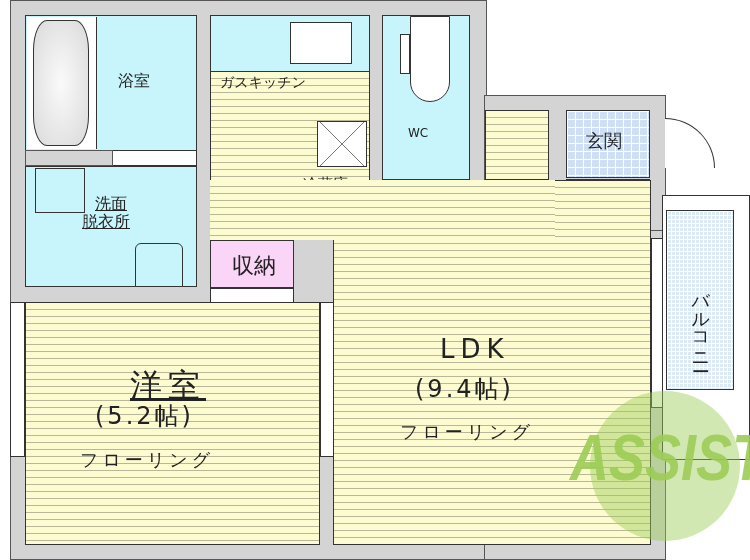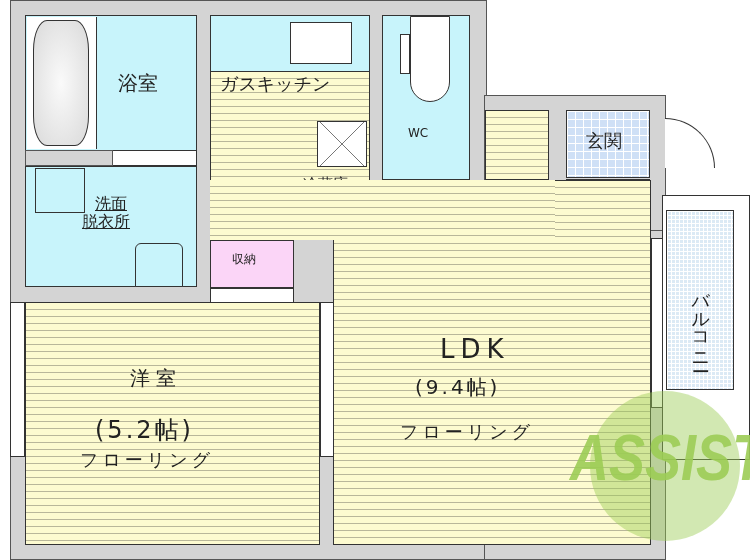--- a/index.html
+++ b/index.html
@@ -19,36 +19,36 @@
 <body>
 
 <div class="abs wall" style="left:10px;top:0;width:477px;height:560px;"></div>
 <div class="abs wall" style="left:484px;top:95px;width:182px;height:142px;"></div>
 <div class="abs wall" style="left:484px;top:230px;width:182px;height:330px;"></div>
 
 <div class="abs wet" style="left:25px;top:15px;width:172px;height:137px;"></div>
 <div class="abs" style="left:27px;top:17px;width:70px;height:132px;background:#fff;border-right:1px solid #333;">
   <div class="abs" style="left:6px;top:3px;width:56px;height:126px;border:1.5px solid #333;border-radius:14px/30px;background:radial-gradient(ellipse at center,#fafafa 0%,#dadada 100%);"></div>
 </div>
-<div class="lbl" style="left:118px;top:72px;font-size:20px;">浴室</div>
+<div class="lbl" style="left:118px;top:72px;font-size:16px;">浴室</div>
 <div class="abs" style="left:112px;top:150px;width:85px;height:16px;background:#fff;border:1px solid #333;"></div>
 <div class="abs" style="left:25px;top:150px;width:88px;height:16px;background:#d4d4d4;border:1px solid #555;"></div>
 
 <div class="abs wet" style="left:25px;top:166px;width:172px;height:121px;"></div>
 <div class="abs" style="left:35px;top:168px;width:50px;height:45px;border:1.5px solid #333;background:#c8f4fb;"></div>
 <div class="lbl" style="left:82px;top:195px;font-size:16px;text-decoration:underline;">
   <div style="padding-left:10px;">洗面</div>
   <div>脱衣所</div>
 </div>
 <div class="abs" style="left:135px;top:243px;width:48px;height:44px;border:1.5px solid #333;border-radius:6px 6px 0 0;background:#c8f4fb;"></div>
 
 <div class="abs floor" style="left:210px;top:15px;width:160px;height:213px;"></div>
 <div class="abs wet" style="left:210px;top:15px;width:160px;height:57px;"></div>
 <div class="abs white" style="left:290px;top:22px;width:62px;height:42px;"></div>
-<div class="lbl" style="left:220px;top:74px;font-size:18px;">ガスキッチン</div>
+<div class="lbl" style="left:220px;top:74px;font-size:14px;">ガスキッチン</div>
 <div class="abs white" style="left:317px;top:121px;width:50px;height:46px;background:linear-gradient(45deg,transparent 49%,#777 50%,transparent 51%),linear-gradient(-45deg,transparent 49%,#777 50%,transparent 51%),#fff;"></div>
 <div class="lbl" style="left:303px;top:176px;font-size:15px;">
   <div>冷蔵庫</div>
   <div>置場</div>
 </div>
 
 <div class="abs wet" style="left:382px;top:15px;width:88px;height:165px;"></div>
 <div class="abs" style="left:410px;top:16px;width:40px;height:86px;border:1.5px solid #333;border-radius:0 0 20px 20px;background:#fff;"></div>
 <div class="abs" style="left:400px;top:34px;width:10px;height:40px;border:1.5px solid #333;background:#fff;"></div>
 <div class="lbl" style="left:408px;top:127px;font-size:12px;">WC</div>
@@ -58,30 +58,30 @@
 <div class="abs tile" style="left:566px;top:110px;width:84px;height:68px;"></div>
 <div class="lbl" style="left:586px;top:131px;font-size:18px;">玄関</div>
 <div class="abs" style="left:665px;top:118px;width:50px;height:50px;border-top:1px solid #333;border-right:1.5px solid #333;border-radius:0 50px 0 0;background:#fff;"></div>
 
 <div class="abs pink" style="left:566px;top:179px;width:84px;height:42px;"></div>
 <div class="lbl" style="left:590px;top:189px;font-size:17px;">SB</div>
 
 <div class="abs floor" style="left:333px;top:180px;width:318px;height:365px;"></div>
 <div class="abs floor" style="left:210px;top:180px;width:345px;height:60px;border:none;"></div>
 <div class="lbl" style="left:440px;top:335px;font-size:26px;letter-spacing:6px;">LDK</div>
-<div class="lbl" style="left:415px;top:376px;font-size:20px;letter-spacing:3px;">(9.4帖)</div>
+<div class="lbl" style="left:415px;top:376px;font-size:24px;letter-spacing:3px;">(9.4帖)</div>
 <div class="lbl" style="left:400px;top:422px;font-size:18px;letter-spacing:4px;">フローリング</div>
 
 <div class="abs pink" style="left:210px;top:240px;width:84px;height:48px;"></div>
-<div class="lbl" style="left:232px;top:253px;font-size:12px;">収納</div>
+<div class="lbl" style="left:232px;top:253px;font-size:22px;">収納</div>
 <div class="abs white" style="left:210px;top:288px;width:84px;height:15px;"></div>
 
 <div class="abs floor" style="left:25px;top:302px;width:295px;height:243px;"></div>
-<div class="lbl" style="left:130px;top:367px;font-size:20px;letter-spacing:6px;">洋室</div>
-<div class="lbl" style="left:95px;top:417px;font-size:24px;letter-spacing:3px;">(5.2帖)</div>
+<div class="lbl" style="left:130px;top:367px;font-size:32px;letter-spacing:6px;text-decoration:underline;">洋室</div>
+<div class="lbl" style="left:95px;top:403px;font-size:24px;letter-spacing:3px;">(5.2帖)</div>
 <div class="lbl" style="left:80px;top:450px;font-size:18px;letter-spacing:4px;">フローリング</div>
 <div class="abs win" style="left:10px;top:302px;width:15px;height:155px;"></div>
 <div class="abs win" style="left:320px;top:302px;width:14px;height:155px;"></div>
 
 <div class="abs white" style="left:662px;top:195px;width:88px;height:265px;"></div>
 <div class="abs balc" style="left:666px;top:210px;width:68px;height:180px;"></div>
 <div class="lbl" style="left:690px;top:280px;font-size:18px;writing-mode:vertical-rl;">バルコニー</div>
 <div class="abs win" style="left:651px;top:238px;width:12px;height:170px;"></div>
 
 <div class="abs" style="left:570px;top:391px;width:180px;height:155px;">

